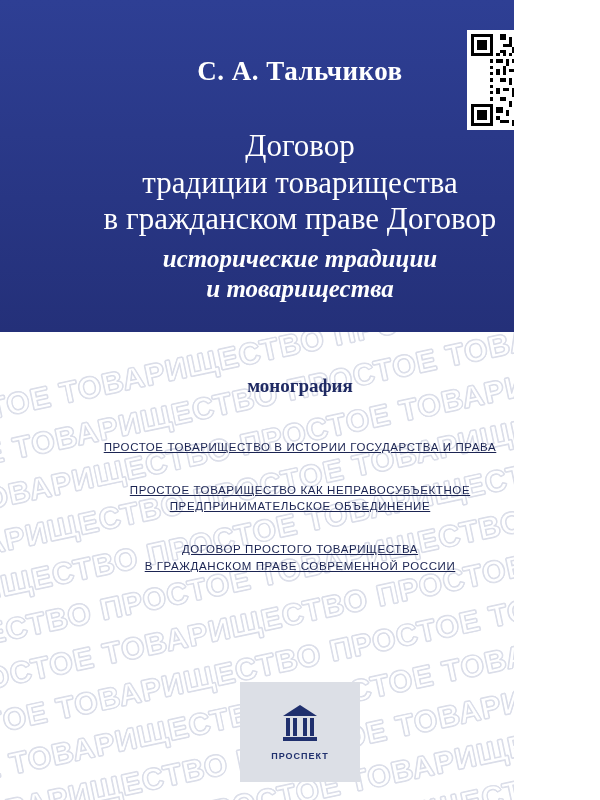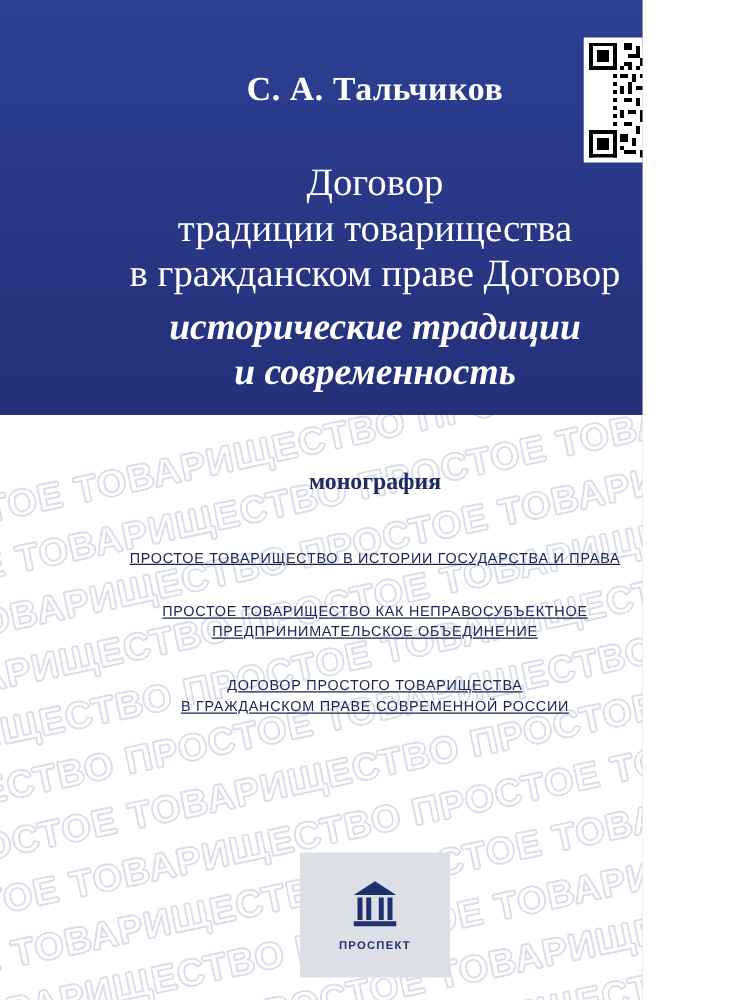--- a/index.html
+++ b/index.html
@@ -8,21 +8,21 @@
     background: #ffffff;
   }
   body {
     font-family: "Liberation Serif", serif;
   }
   .cover {
     position: relative;
     width: 514px;
     height: 800px;
     overflow: hidden;
-    background: #fdba74;
+    background: #7f1d1d;
     box-sizing: border-box;
   }
 
   
   .top-panel {
     position: absolute;
     left: 0;
     top: 0;
     width: 600px;
     height: 332px;
@@ -64,21 +64,21 @@
   }
   .title-main {
     font-size: 31px;
     font-weight: normal;
     line-height: 1.18;
     font-family: "Liberation Serif", serif;
     padding: 0 30px;
   }
   .title-sub {
     margin-top: 6px;
-    font-size: 30px;
+    font-size: 25px;
     font-weight: bold;
     font-style: italic;
     line-height: 1.2;
     font-family: "Liberation Serif", serif;
     padding: 0 30px;
   }
 
   
   .bottom-panel {
     position: absolute;
@@ -289,21 +289,21 @@
           <rect x="19" y="25" width="1" height="1"></rect>
         </g>
       </svg>
     </div>
 
     <div class="title-block">
       <div class="title-main">Договор</div>
       <div class="title-main">традиции товарищества</div>
       <div class="title-main">в гражданском праве Договор</div>
       <div class="title-sub">исторические традиции</div>
-      <div class="title-sub" style="margin-top:0">и современность</div>
+      <div class="title-sub" style="margin-top:0">и товарищества</div>
     </div>
   </div>
 
   <div class="bottom-panel">
     <div class="watermark" id="watermark">
         <div class="wm-row" style="margin-left: 0px;">ПРОСТОЕ ТОВАРИЩЕСТВО ПРОСТОЕ ТОВАРИЩЕСТВО ПРОСТОЕ ТОВАРИЩЕСТВО ПРОСТОЕ ТОВАРИЩЕСТВО ПРОСТОЕ ТОВАРИЩЕСТВО ПРОСТОЕ ТОВАРИЩЕСТВО </div>
         <div class="wm-row" style="margin-left: -57px;">ПРОСТОЕ ТОВАРИЩЕСТВО ПРОСТОЕ ТОВАРИЩЕСТВО ПРОСТОЕ ТОВАРИЩЕСТВО ПРОСТОЕ ТОВАРИЩЕСТВО ПРОСТОЕ ТОВАРИЩЕСТВО ПРОСТОЕ ТОВАРИЩЕСТВО </div>
         <div class="wm-row" style="margin-left: -114px;">ПРОСТОЕ ТОВАРИЩЕСТВО ПРОСТОЕ ТОВАРИЩЕСТВО ПРОСТОЕ ТОВАРИЩЕСТВО ПРОСТОЕ ТОВАРИЩЕСТВО ПРОСТОЕ ТОВАРИЩЕСТВО ПРОСТОЕ ТОВАРИЩЕСТВО </div>
         <div class="wm-row" style="margin-left: -171px;">ПРОСТОЕ ТОВАРИЩЕСТВО ПРОСТОЕ ТОВАРИЩЕСТВО ПРОСТОЕ ТОВАРИЩЕСТВО ПРОСТОЕ ТОВАРИЩЕСТВО ПРОСТОЕ ТОВАРИЩЕСТВО ПРОСТОЕ ТОВАРИЩЕСТВО </div>
         <div class="wm-row" style="margin-left: -228px;">ПРОСТОЕ ТОВАРИЩЕСТВО ПРОСТОЕ ТОВАРИЩЕСТВО ПРОСТОЕ ТОВАРИЩЕСТВО ПРОСТОЕ ТОВАРИЩЕСТВО ПРОСТОЕ ТОВАРИЩЕСТВО ПРОСТОЕ ТОВАРИЩЕСТВО </div>

